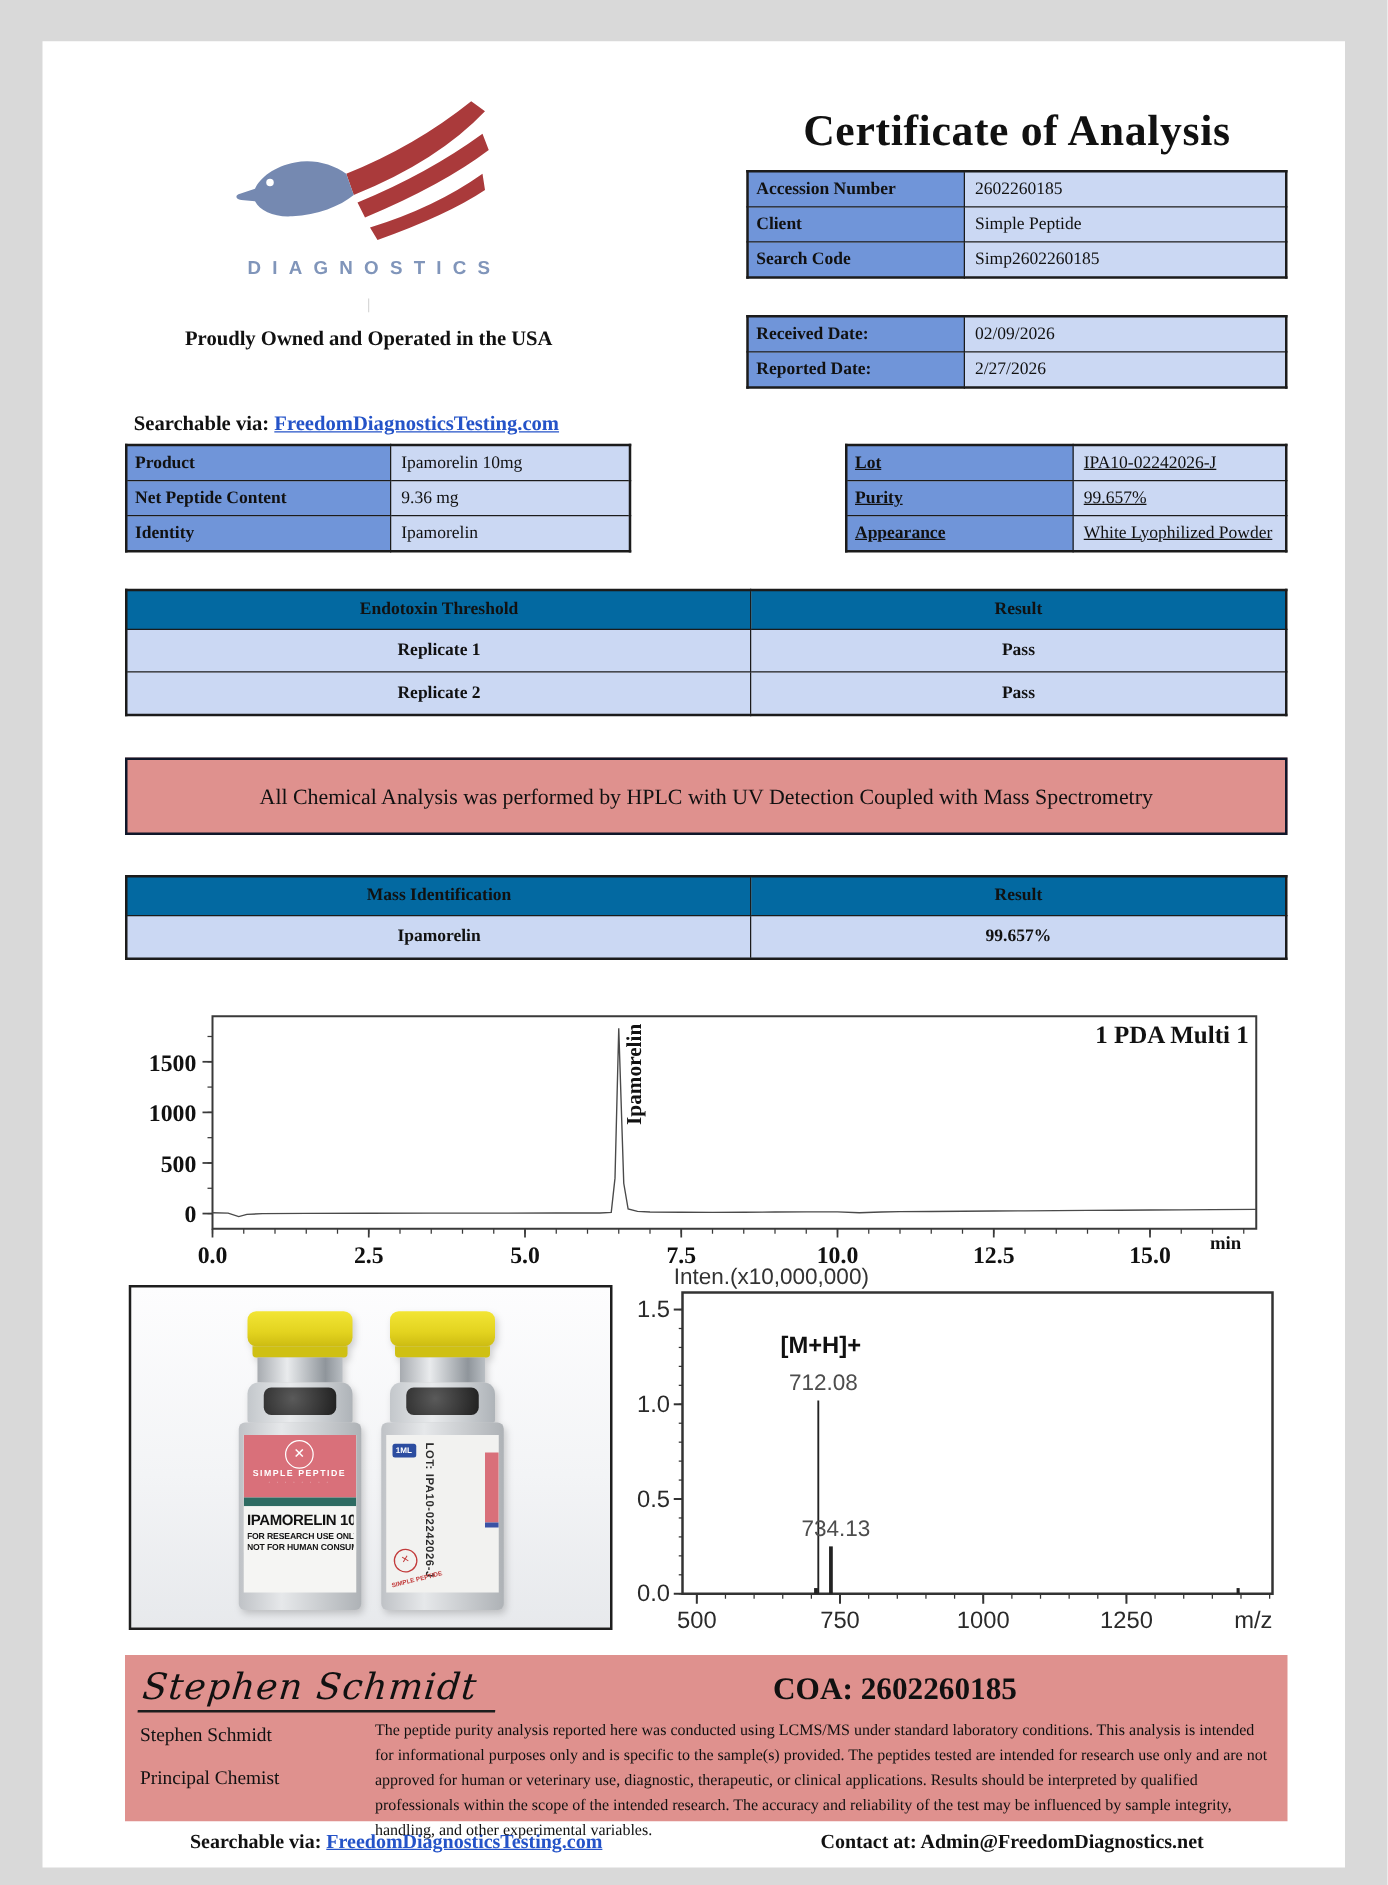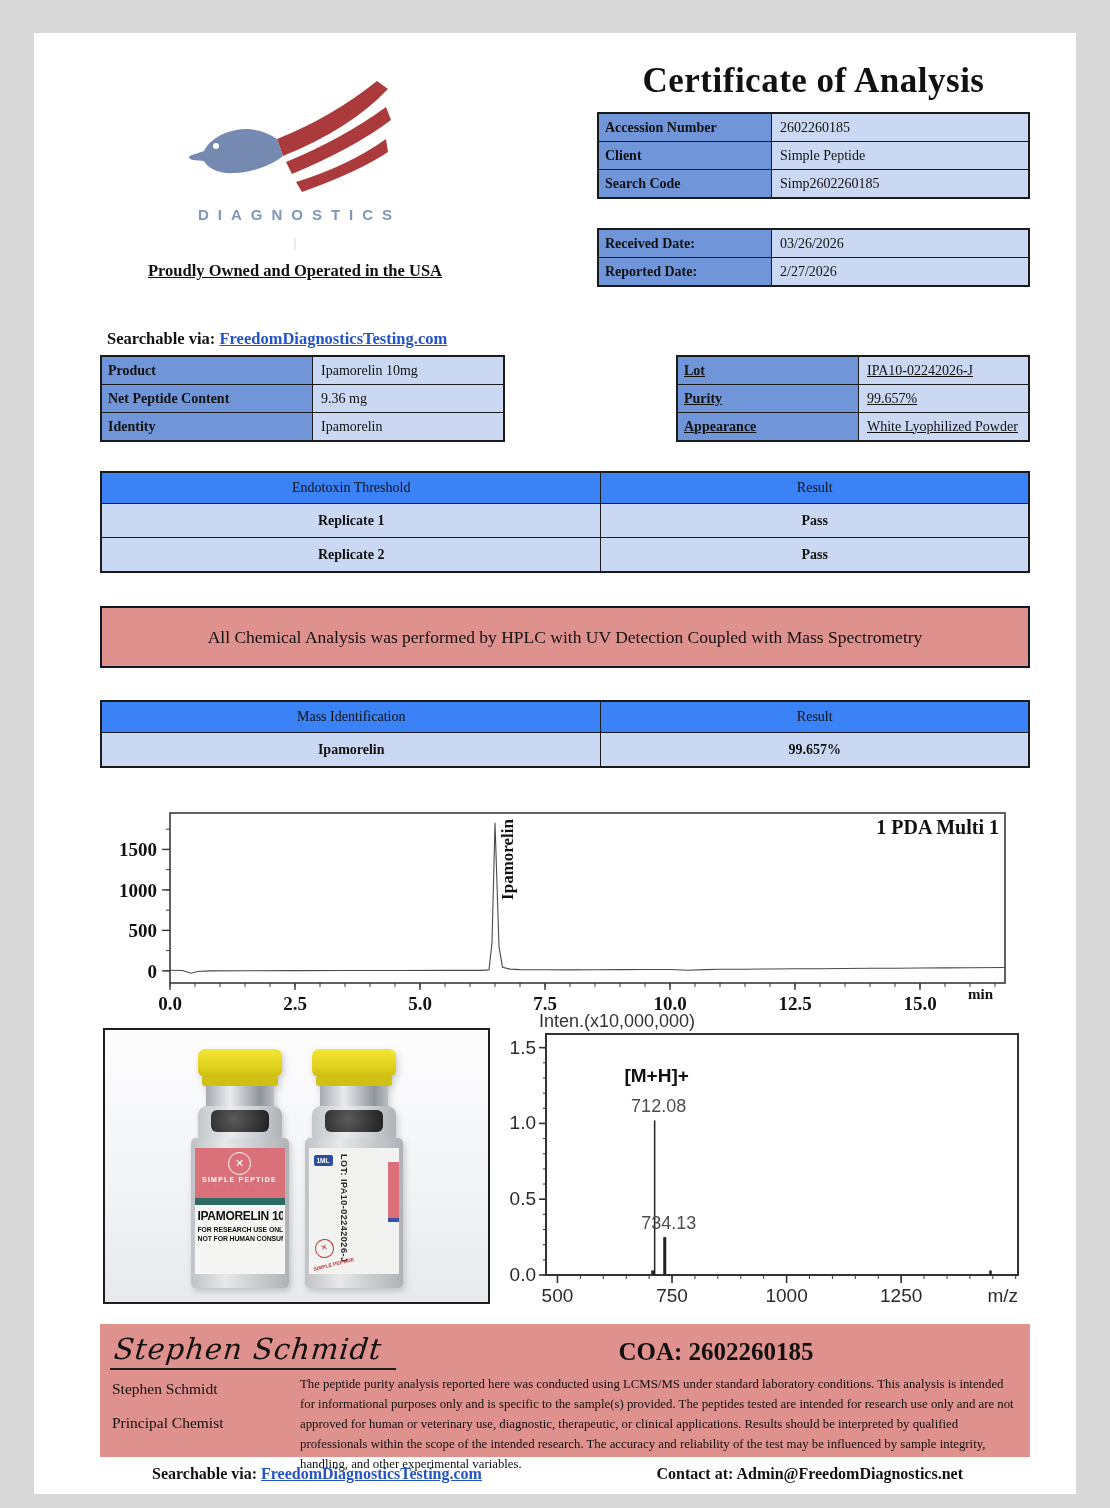--- a/index.html
+++ b/index.html
@@ -10,43 +10,43 @@
 
   
   .header{position:relative;height:322px;}
   .logo-block{position:absolute;left:0;top:46px;width:390px;text-align:center;}
   .eagle{display:block;margin:0 auto;}
   .brand{font-family:"Liberation Sans",sans-serif;font-weight:bold;font-size:42px;
          letter-spacing:13px;padding-left:13px;color:var(--logo-dark);line-height:1;margin-top:4px;}
   .brand-sub{font-family:"Liberation Sans",sans-serif;font-weight:bold;font-size:15px;
          letter-spacing:9px;padding-left:9px;color:var(--logo-sub);margin-top:9px;}
   .logo-divider{color:#c4c4c4;font-size:12px;margin-top:14px;line-height:1;}
-  .tagline{font-weight:bold;font-size:16.5px;margin-top:12px;text-decoration:underline;}
+  .tagline{font-weight:bold;font-size:16.5px;margin-top:12px;}
   .search-line{position:absolute;left:7px;top:296px;font-weight:bold;font-size:16.5px;white-space:nowrap;}
   a.doc-link{color:var(--link);font-weight:bold;}
-  .title-block{position:absolute;left:497px;top:28px;width:433px;}
+  .title-block{position:absolute;left:497px;top:52px;width:433px;}
   .doc-title{margin:0 0 11px 0;font-size:35px;font-weight:bold;text-align:center;letter-spacing:.5px;}
 
   
   table{border-collapse:collapse;table-layout:fixed;}
   table.kv, table.grid{border:2px solid #1b1b1b;}
   table.kv td, table.grid td, table.grid th{border:1.5px solid #1b1b1b;font-size:14px;}
   td.lc{background:var(--label-cell);font-weight:bold;padding:0 6px;height:27px;}
   td.vc{background:var(--value-cell);padding:0 8px;height:27px;}
   .title-block table.kv{width:433px;}
   .title-block .lc{width:160px;}
   .date-gap{height:29px;}
   .tables-row{display:flex;justify-content:space-between;align-items:flex-start;}
   .product-tbl{width:405px;}
   .product-tbl .lc{width:198px;}
   .lot-tbl{width:354px;text-decoration:underline;}
   .lot-tbl .lc{width:168px;}
 
   table.grid{width:930px;text-align:center;}
-  table.grid th{background:#3b82f6;font-weight:normal;height:28px;}
+  table.grid th{background:#0369a1;font-weight:bold;height:28px;}
   table.grid td{background:var(--value-cell);font-weight:bold;height:31px;}
   .col-split{width:53.5%;}
   .endotoxin{margin-top:29px;}
   .massid{margin-top:32px;}
   .massid td{height:56px;font-size:24px;}
 
   .banner{margin-top:33px;height:58px;border:2px solid #0f172a;background:var(--pink);
           display:flex;align-items:center;justify-content:center;
           font-weight:normal;font-size:17.5px;}
 
@@ -163,21 +163,21 @@
                 <td class="lc">Search Code</td>
                 <td class="vc">Simp2602260185</td>
               </tr>
         </tbody>
           </table>
         <div class="date-gap"></div>
         <table class="kv">
           <tbody>
               <tr>
                 <td class="lc">Received Date:</td>
-                <td class="vc">03/26/2026</td>
+                <td class="vc">02/09/2026</td>
               </tr>
           <tr>
                 <td class="lc">Reported Date:</td>
                 <td class="vc">2/27/2026</td>
               </tr>
         </tbody>
           </table>
       </div>
     </div>
 

